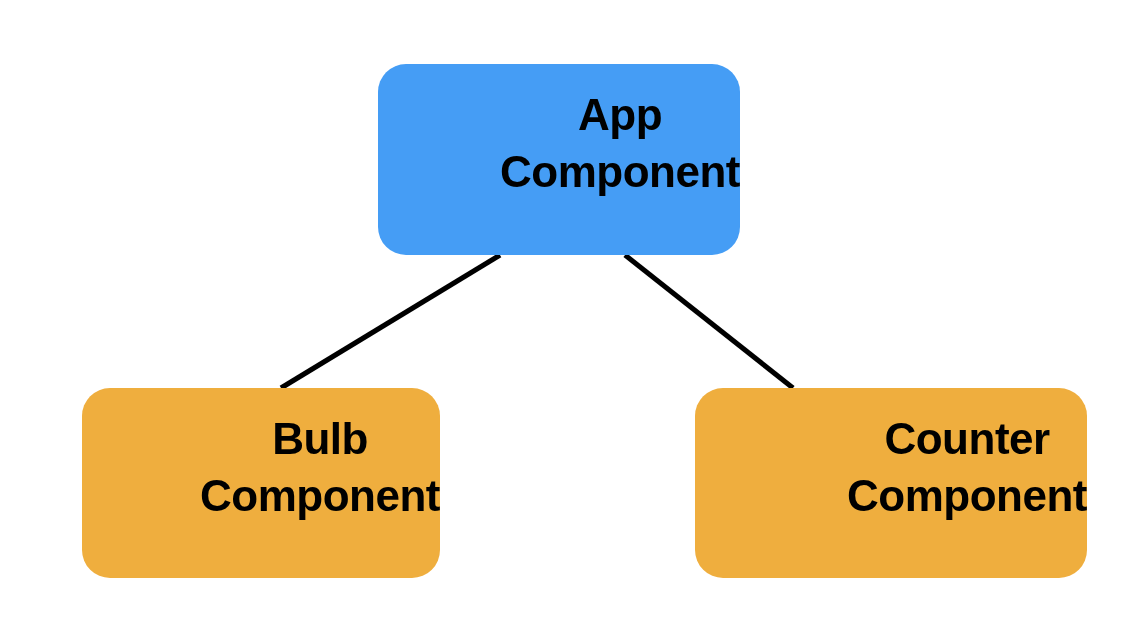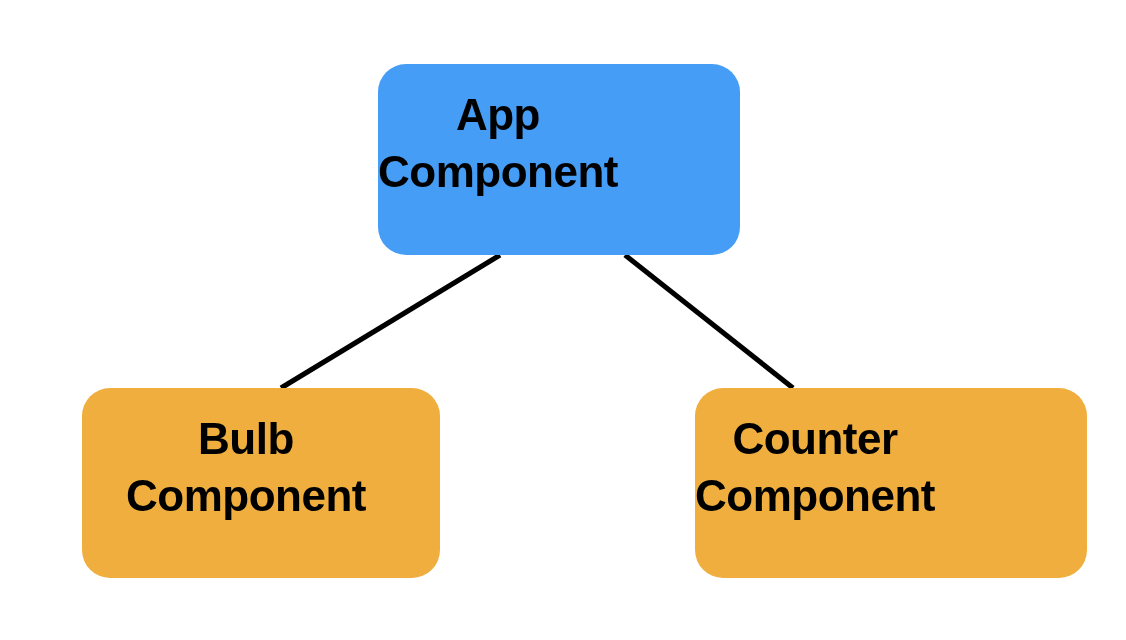--- a/index.html
+++ b/index.html
@@ -25,21 +25,21 @@
     width: 1126px;
     height: 640px;
     pointer-events: none;
   }
   .node {
     position: absolute;
     box-sizing: border-box;
     border-radius: 28px;
     display: flex;
     flex-direction: column;
-    align-items: flex-start;
+    align-items: flex-end;
     justify-content: flex-start;
     text-align: center;
     padding-top: 22px;
     z-index: 2;
   }
   .node-label {
     color: #000000;
     font-family: "Liberation Sans", sans-serif;
     font-weight: bold;
     font-size: 44px;

